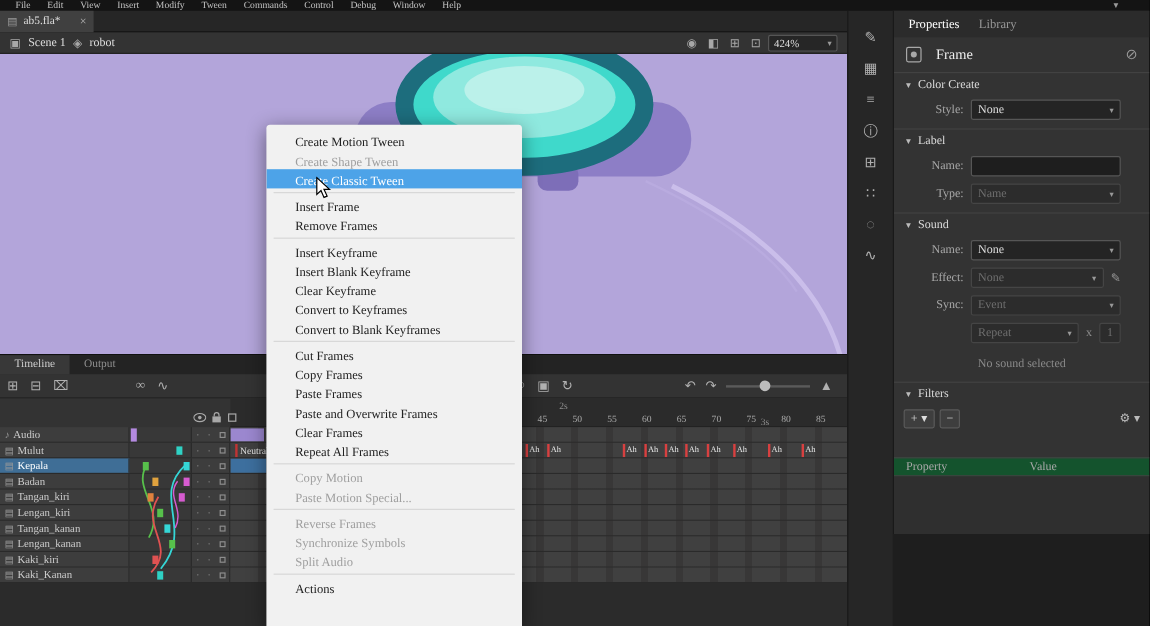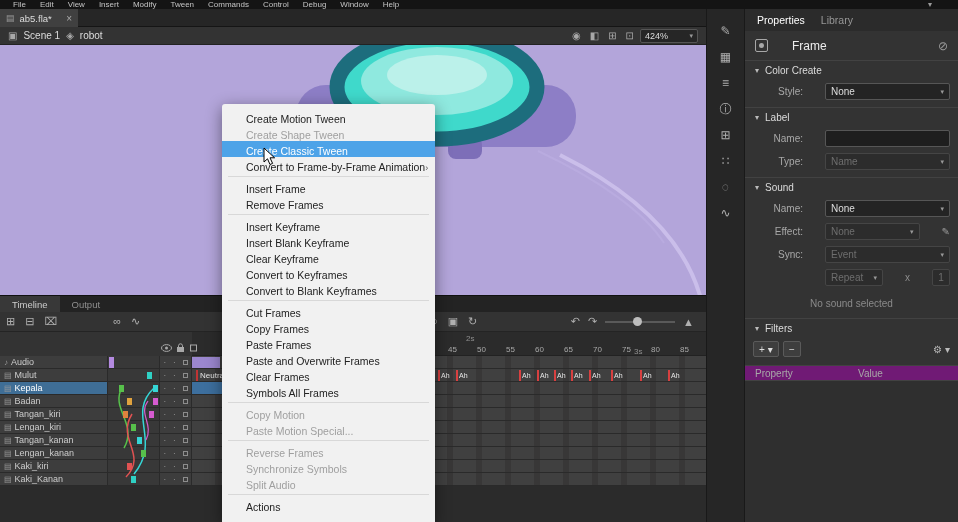--- a/index.html
+++ b/index.html
@@ -1,18 +1,18 @@
 <!DOCTYPE html>
 <html><head>
 <meta charset="utf-8">
 <style>
   *{margin:0;padding:0;box-sizing:border-box}
   html,body{background:#000}
   #app{position:relative;width:958px;height:522px;background:#1e1e1e;overflow:hidden;
-       font-family:Liberation Sans, sans-serif;color:#ccc;padding-left:26px;}
+       font-family:Liberation Serif, serif;color:#ccc;padding-left:26px;}
 
   
   .menubar{position:absolute;left:0;top:0;width:958px;height:9px;background:#141414;
            display:flex;align-items:flex-start;padding-left:6px;overflow:hidden}
   .mb-item{font-size:8px;line-height:9px;color:#c4c4c4;padding:0 7px;white-space:nowrap}
   .mb-caret{margin-left:auto;color:#9a9a9a;font-size:8px;line-height:9px;padding-right:14px}
 
   
   .tabbar{position:absolute;left:0;top:9px;width:706px;height:18px;background:#262626;border-bottom:1px solid #151515}
   .doc-tab{position:absolute;left:0;top:0;height:18px;width:78px;background:#404040;display:flex;align-items:center;
@@ -88,50 +88,50 @@
   .cm-item.highlighted .cm-arrow{color:#fff}
 
   .cursor{position:absolute;left:263px;top:147px;z-index:60}
 
   
   .dock{position:absolute;left:706px;top:9px;width:38px;height:513px;background:#262626;border-left:1px solid #191919;
         display:flex;flex-direction:column;align-items:center;padding-top:14px;gap:10px}
   .dock-ic{font-size:12px;color:#b0b0b0;width:22px;height:16px;text-align:center;line-height:16px}
 
   
-  .props{position:absolute;left:744px;top:9px;width:214px;height:513px;background:#333;border-left:1px solid #191919;
+  .props{position:absolute;left:744px;top:9px;width:214px;height:436px;background:#333;border-left:1px solid #191919;
          font-size:10px;display:flex;flex-direction:column}
   .props-tabs{height:22px;background:#2b2b2b;display:flex;align-items:center;gap:16px;padding-left:12px;font-size:10.5px}
   .ptab{color:#979797}
   .ptab.active{color:#fff}
-  .frame-row{height:30px;display:flex;align-items:center;gap:24px;padding:0 10px;border-bottom:1px solid #424242}
+  .frame-row{height:30px;display:flex;align-items:center;gap:12px;padding:0 10px;border-bottom:1px solid #424242}
   .frame-ic{width:13px;height:13px;border:1px solid #a8a8a8;border-radius:2px;position:relative}
   .frame-ic::after{content:"";position:absolute;left:3px;top:3px;width:5px;height:5px;border-radius:50%;background:#a8a8a8}
   .frame-label{font-size:12px;color:#eee;flex:1}
   .opt-ic{color:#9a9a9a;font-size:12px}
   .sec-hdr{height:19px;display:flex;align-items:center;gap:6px;padding-left:10px;color:#dcdcdc}
   .tri{font-size:8px;color:#bbb}
-  .prow{display:flex;align-items:center;margin:3px 8px 3px 0;gap:22px}
+  .prow{display:flex;align-items:center;margin:3px 24px 3px 0;gap:6px}
   .plabel{width:58px;text-align:right;color:#a8a8a8}
   .ctl{flex:1;height:17px;background:#242424;border:1px solid #565656;border-radius:2px;display:flex;
        align-items:center;justify-content:space-between;padding:0 5px;color:#ddd}
   .ctl.input{background:#1e1e1e}
   .ctl .car{font-size:7px;color:#999}
   .ctl.dis{border-color:#454545;color:#6e6e6e;background:#2c2c2c}
   .ctl.small{flex:0 0 18px;justify-content:center;padding:0}
   .xmark{color:#8d8d8d}
   .pencil{color:#9a9a9a;font-size:10px}
   .sec-div{border-top:1px solid #424242;margin-top:4px}
   .sound-status{text-align:center;color:#8a8a8a;margin:9px 0 5px}
   .filters-bar{display:flex;align-items:center;padding:3px 8px;gap:4px}
   .fbtn{height:16px;background:#3e3e3e;border:1px solid #5a5a5a;border-radius:2px;display:flex;align-items:center;
         justify-content:center;padding:0 5px;color:#ddd;gap:3px}
   .gear{margin-left:auto;color:#bbb;display:flex;gap:3px;align-items:center}
-  .ftable-hdr{display:flex;height:16px;background:#701a75;border-top:1px solid #424242;border-bottom:1px solid #424242;
-              color:#a8a8a8;align-items:center;margin-top:5px}
+  .ftable-hdr{display:flex;height:16px;background:#14532d;border-top:1px solid #424242;border-bottom:1px solid #424242;
+              color:#a8a8a8;align-items:center;margin-top:21px}
   .ftable-hdr .fcol1{padding-left:10px;flex:1}
   .ftable-hdr .fcol2{width:100px}
   .ftable-body{flex:1;background:#2f2f2f}
 </style>
 </head>
 <body>
 
 <div id="app">
 
   <div class="menubar">
@@ -461,24 +461,20 @@
       <div class="cm-item disabled">
         <span class="cm-label">Create Shape Tween</span>
         <span class="cm-arrow"></span>
       </div>
 
       <div class="cm-item highlighted">
         <span class="cm-label">Create Classic Tween</span>
         <span class="cm-arrow"></span>
       </div>
 
-      <div class="cm-item normal">
-        <span class="cm-label">Convert to Frame-by-Frame Animation</span>
-        <span class="cm-arrow">›</span>
-      </div>
 
       <div class="cm-item separator">
         
         
       </div>
 
       <div class="cm-item normal">
         <span class="cm-label">Insert Frame</span>
         <span class="cm-arrow"></span>
       </div>
@@ -542,21 +538,21 @@
         <span class="cm-label">Paste and Overwrite Frames</span>
         <span class="cm-arrow"></span>
       </div>
 
       <div class="cm-item normal">
         <span class="cm-label">Clear Frames</span>
         <span class="cm-arrow"></span>
       </div>
 
       <div class="cm-item normal">
-        <span class="cm-label">Symbols All Frames</span>
+        <span class="cm-label">Repeat All Frames</span>
         <span class="cm-arrow"></span>
       </div>
 
       <div class="cm-item separator">
         
         
       </div>
 
       <div class="cm-item disabled">
         <span class="cm-label">Copy Motion</span>

